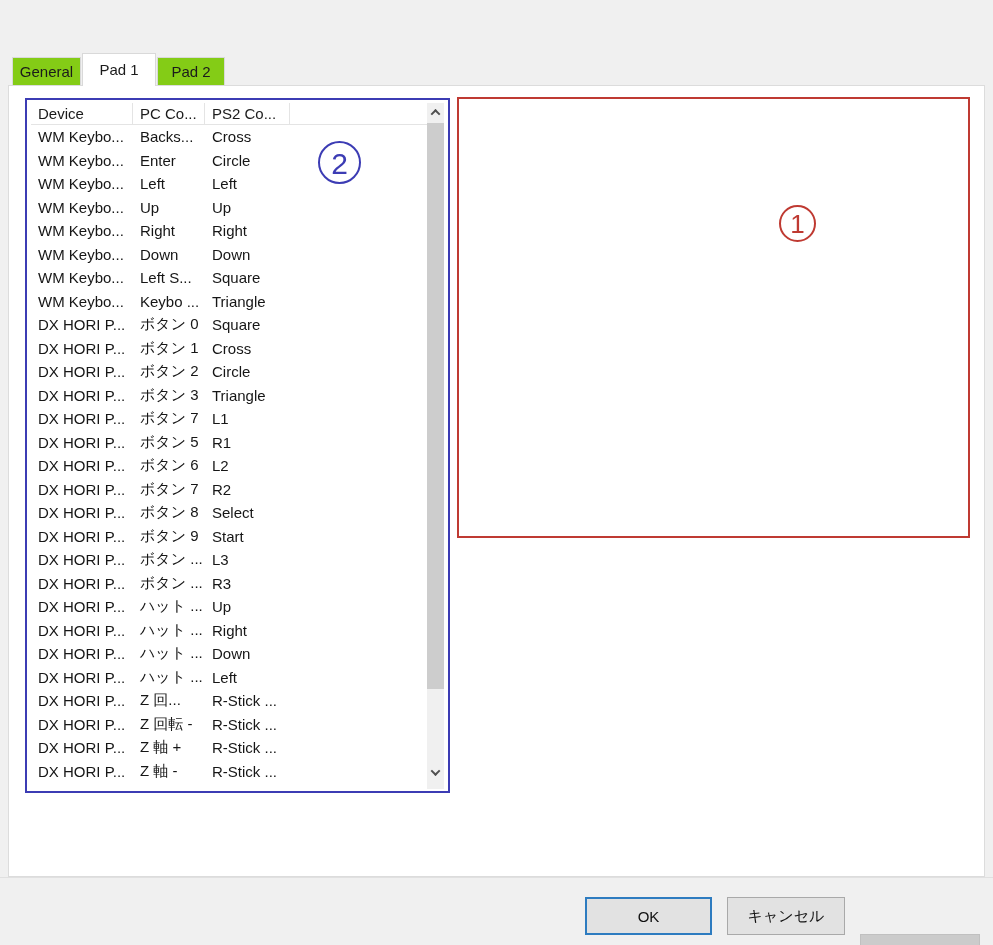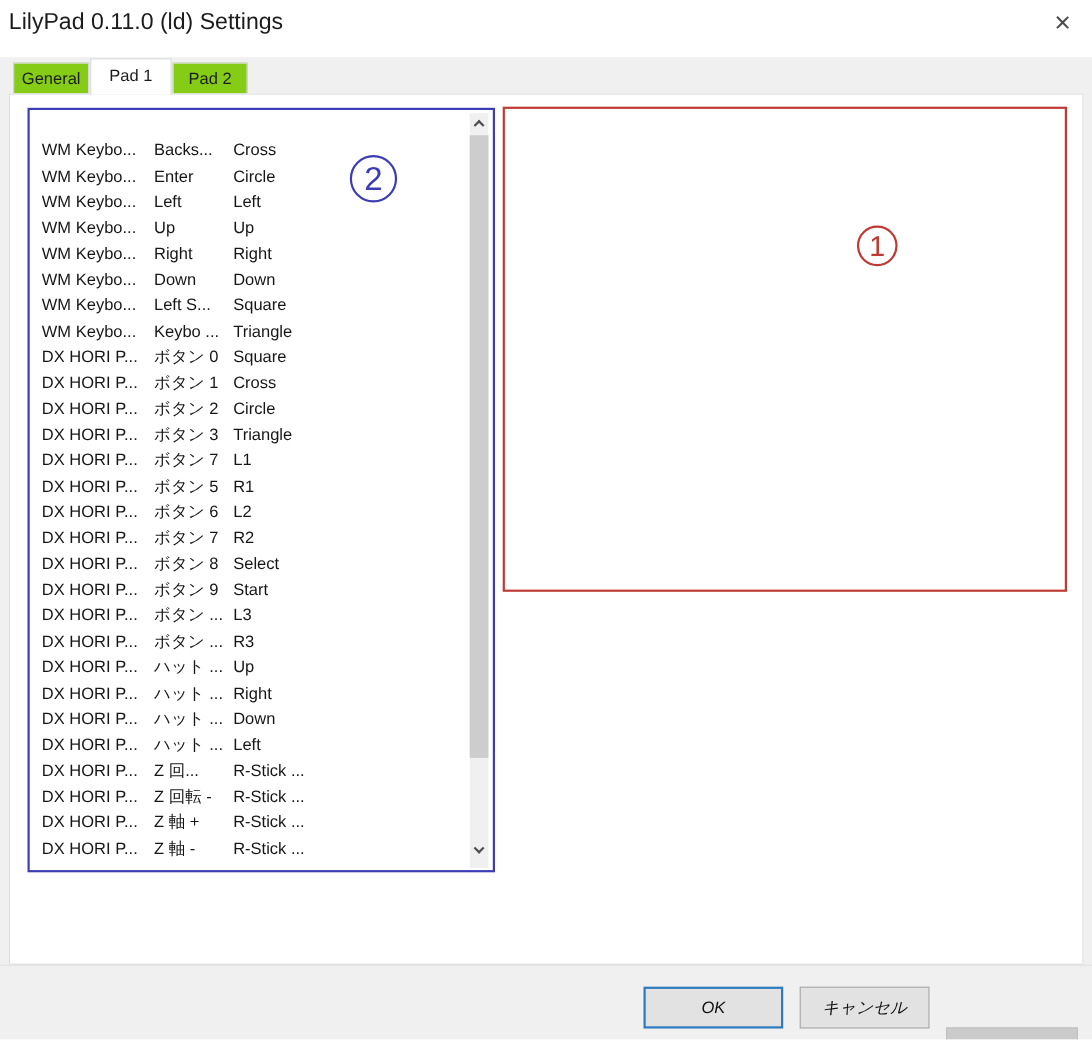--- a/index.html
+++ b/index.html
@@ -39,21 +39,21 @@
   
   #scrollbar { position:absolute; right:0; top:0; width:17px; height:100%; background:#f0f0f0; }
   .scroll-arrow { position:absolute; left:0; width:17px; height:18px; display:flex; align-items:center; justify-content:center; }
   .chev { width:7px; height:7px; border-left:2px solid #505050; border-top:2px solid #505050; }
   .chev.up { transform:rotate(45deg) translate(1px,1px); }
   .chev.down { transform:rotate(225deg) translate(1px,1px); }
   #scroll-thumb { position:absolute; left:0; top:20px; width:17px; height:566px; background:#cdcdcd; }
 
   
   .btn { background:#e2e2e2; border:1px solid #a9a9a9; font-size:15px; color:#111;
-         display:flex; align-items:center; justify-content:center; cursor:default;font-style:italic; }
+         display:flex; align-items:center; justify-content:center; cursor:default; }
   .btn.disabled { background:#cbcbcb; border:1px solid #c0c0c0; color:#a0a0a0; }
   .btn.default { border:2px solid #2e7cc0; }
 
   
   .grp { border:1px solid #d9d9d9; }
   .grp-label { position:absolute; top:-10px; left:8px; background:#ffffff; padding:0 4px;
                font-size:15px; color:#1b1b1b; white-space:nowrap; }
 
   .lbl { font-size:15px; color:#1b1b1b; white-space:nowrap; }
   .lbl.dim { color:#8e8e8e; }
@@ -75,34 +75,36 @@
   .cb { width:15px; height:15px; background:#ffffff; border:1px solid #bcbcbc; }
 
   
   #footer { left:0; top:877px; width:993px; height:68px; background:#f0f0f0; border-top:1px solid #e0e0e0; }
 </style>
 </head>
 <body>
 
 <div id="win">
 
-  <div class="abs" id="titlebar">
-    <div class="abs" id="title">LilyPad 0.11.0 (ld) Settings</div>
-    <div class="abs" id="close-btn">×</div>
-  </div>
 
   <div class="abs tab" style="left:12px;width:69px;">General</div>
   <div class="abs tab active" style="left:82px;width:74px;line-height:31px;">Pad 1</div>
   <div class="abs tab" style="left:157px;width:68px;">Pad 2</div>
 
   <div class="abs" id="page"></div>
 
   <div class="abs ann-rect" style="left:25px;top:98px;width:425px;height:695px;border-color:#3c3cb4;"></div>
 
   <div class="abs" id="listview">
+    <div class="lv-header">
+      <span class="hc1">Device</span>
+      <span class="hc2">PC Co...</span>
+      <span class="hc3">PS2 Co...</span>
+      <span class="hcf"></span>
+    </div>
     <div class="lv-rows">
 
     <div class="lv-row">
         <span class="rc1">WM Keybo...</span>
         <span class="rc2">Backs...</span>
         <span class="rc3">Cross</span>
       </div>
         <div class="lv-row">
         <span class="rc1">WM Keybo...</span>
         <span class="rc2">Enter</span>

